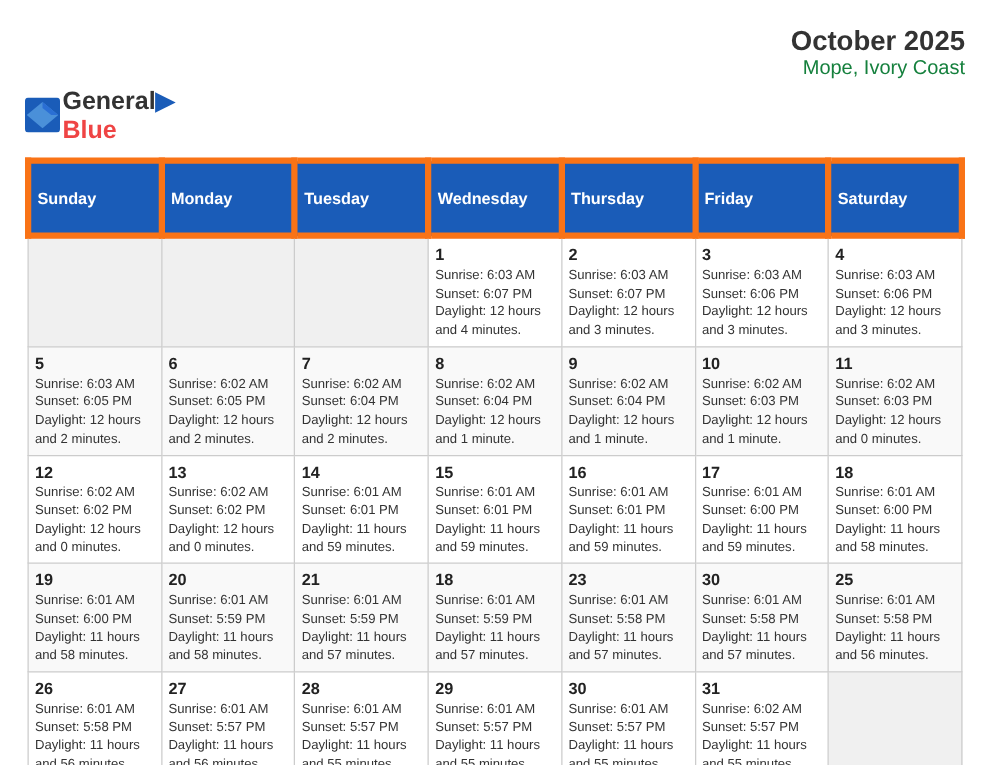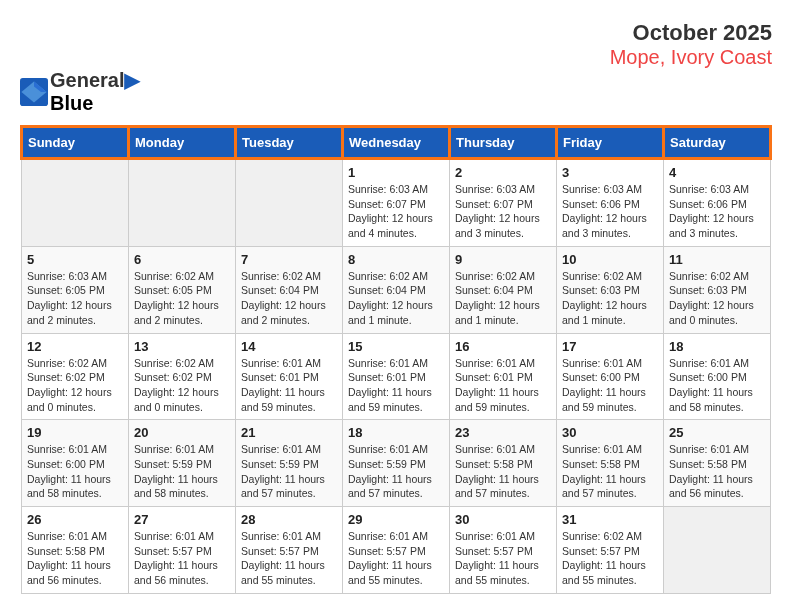--- a/index.html
+++ b/index.html
@@ -28,35 +28,35 @@
     }
     .title-block {
       text-align: right;
     }
     .month-title {
       font-size: 22px;
       font-weight: bold;
       color: #333;
     }
     .location {
-      font-size: 20px;
-      color: #ef4444;
+      font-size: 16px;
+      color: #15803d;
     }
     table {
       width: 100%;
       border-collapse: collapse;
     }
     thead tr th {
       background-color: #1a5cb8;
       color: #fff;
       font-size: 13px;
       font-weight: bold;
-      padding: 7px 5px;
+      padding: 20px 5px;
       text-align: left;
-      border: 3px solid #f97316;
+      border: 5px solid #f97316;
     }
     tbody tr td {
       border: 1px solid #ccc;
       vertical-align: top;
       padding: 5px 5px;
       width: calc(100% / 7);
       min-height: 85px;
       background: #fff;
     }
     tbody tr:nth-child(even) td {
@@ -82,21 +82,21 @@
 
 <div class="header">
   <div class="logo">
     <svg class="logo-icon" viewBox="0 0 40 40" xmlns="http://www.w3.org/2000/svg">
       <rect x="0" y="0" width="40" height="40" fill="#1a5cb8" rx="4"></rect>
       <polygon points="20,5 38,20 20,35 2,20" fill="#4a90d9"></polygon>
       <polygon points="20,5 38,20 30,20 20,12" fill="#2a6fd4"></polygon>
     </svg>
     <div>
       <div style="font-size:20px;font-weight:bold;color:#333;">General<span style="color:#1a5cb8;">▶</span></div>
-      <div style="font-size:20px;font-weight:bold;color:#000000;">Blue</div>
+      <div style="font-size:20px;font-weight:bold;color:#ef4444;">Blue</div>
     </div>
   </div>
   <div class="title-block">
     <div class="month-title">October 2025</div>
     <div class="location">Mope, Ivory Coast</div>
   </div>
 </div>
 
 <table>
   <thead>

